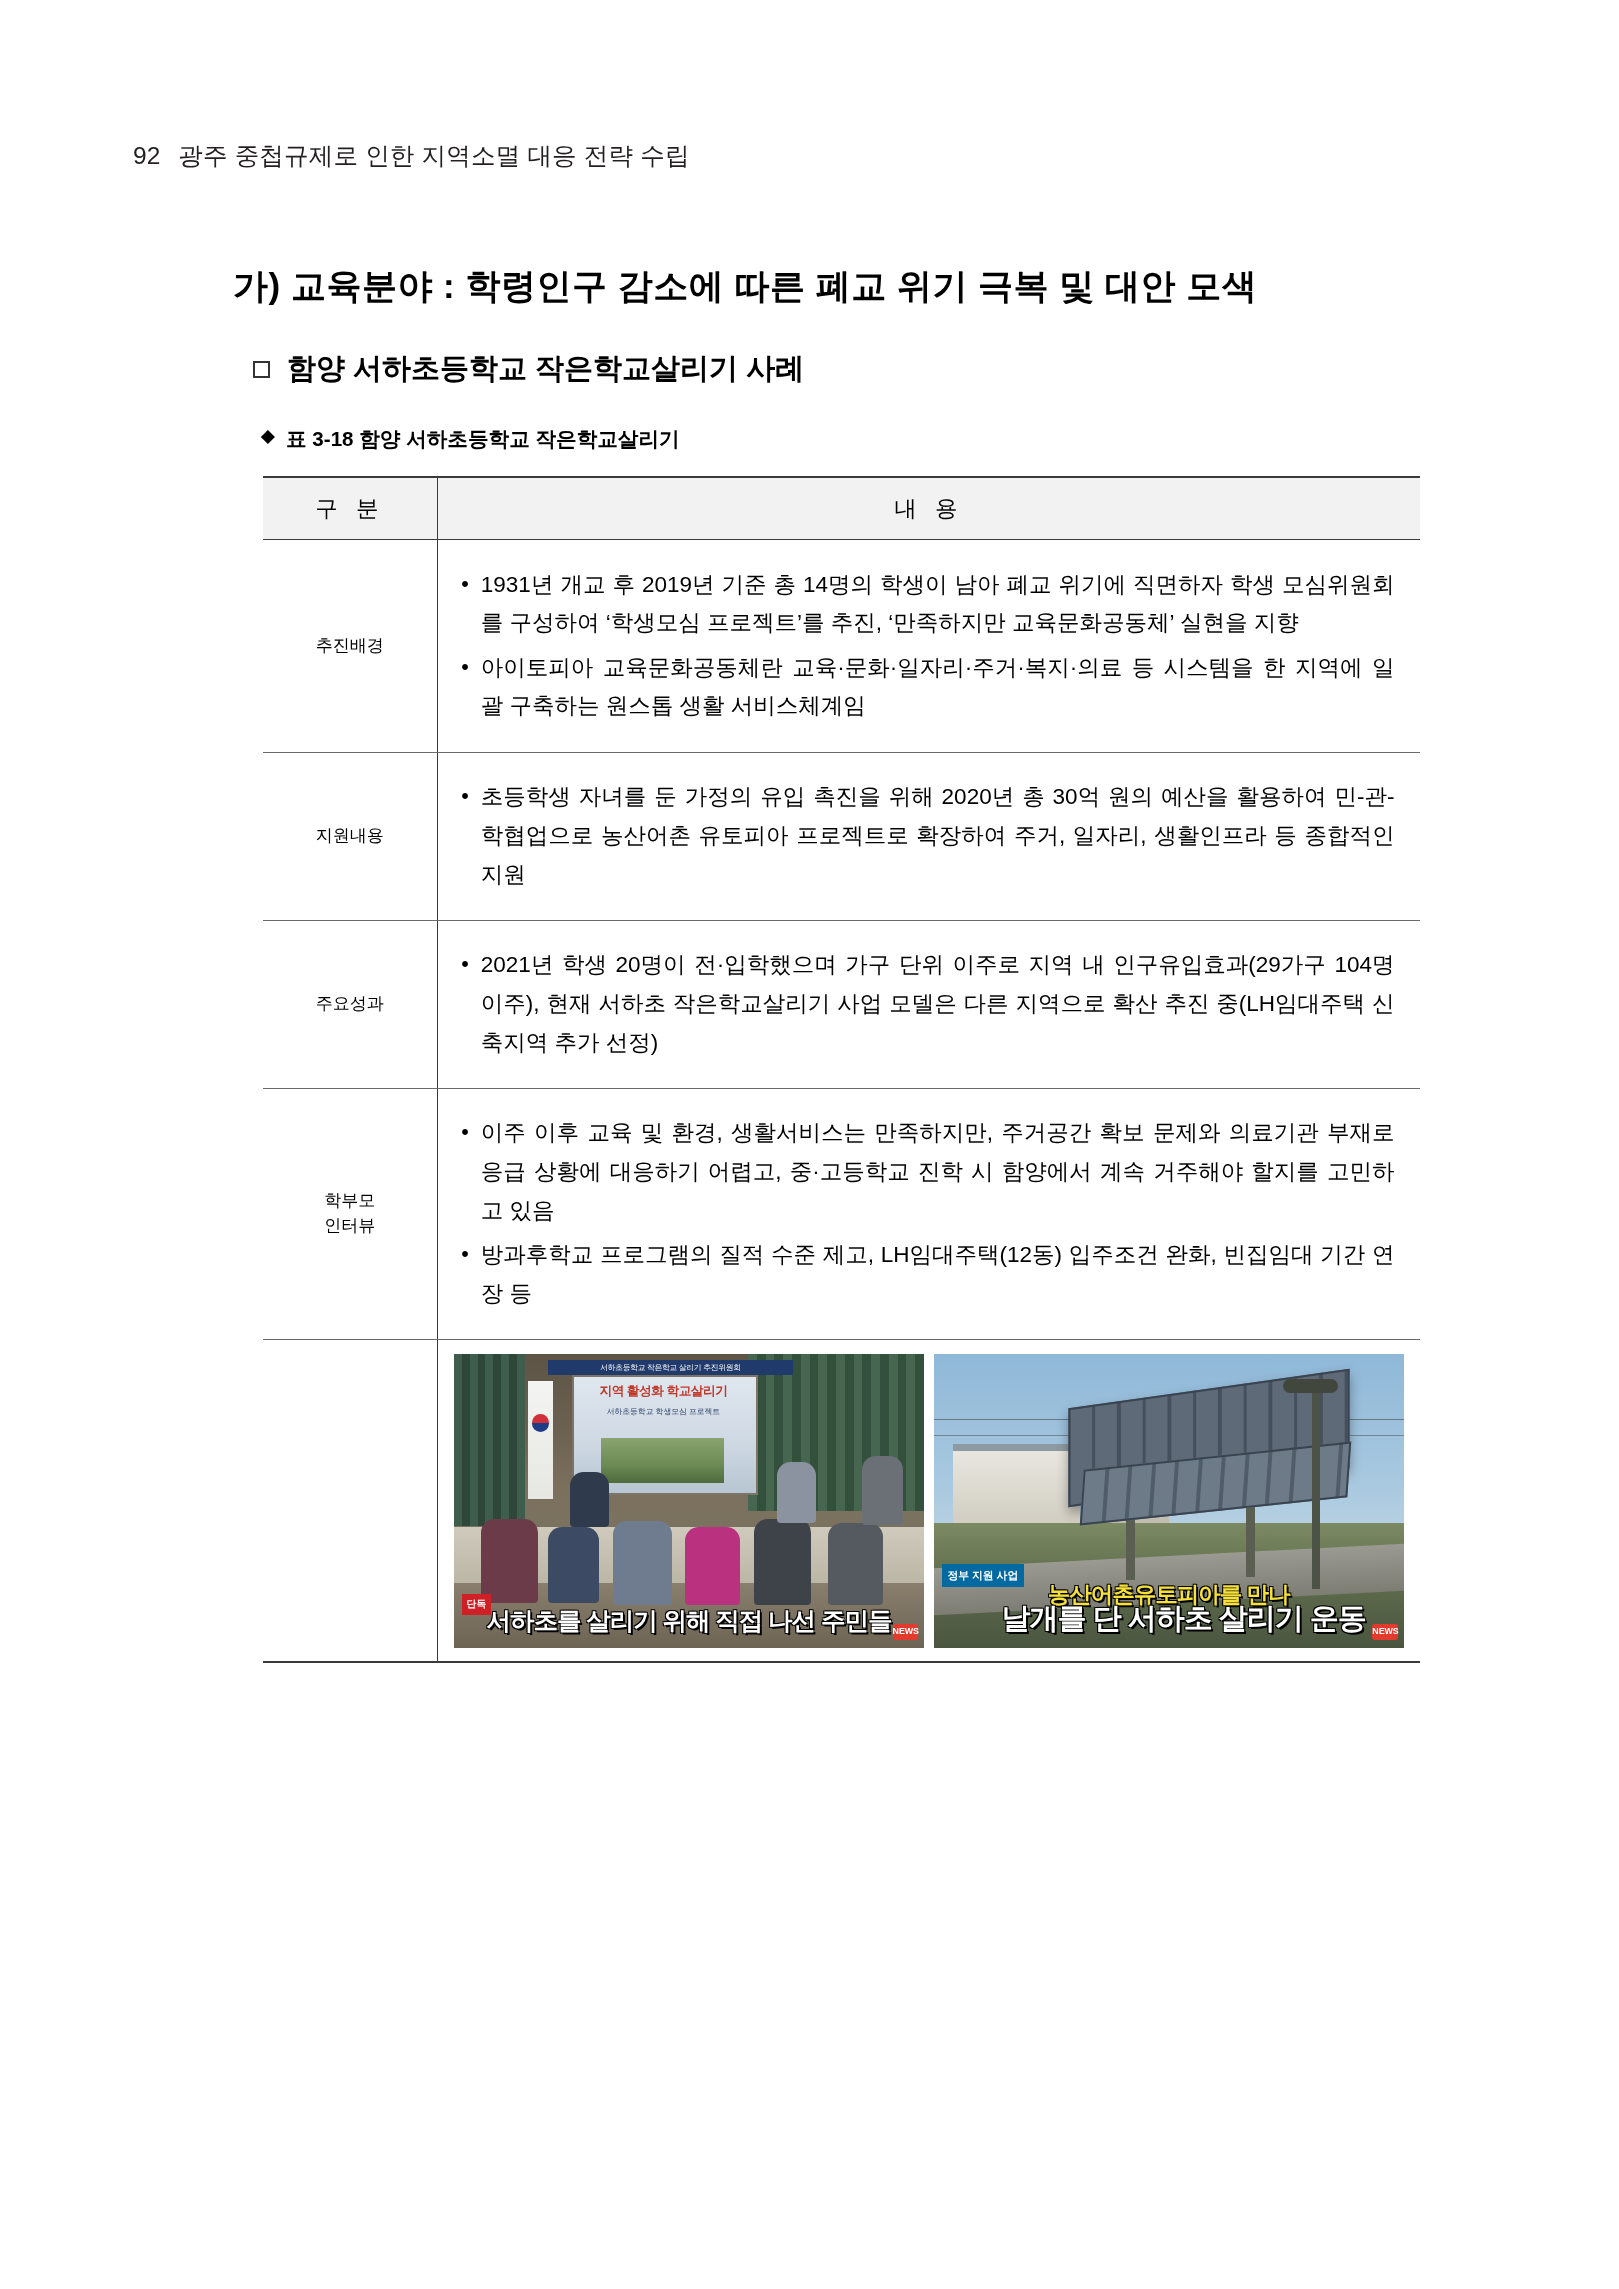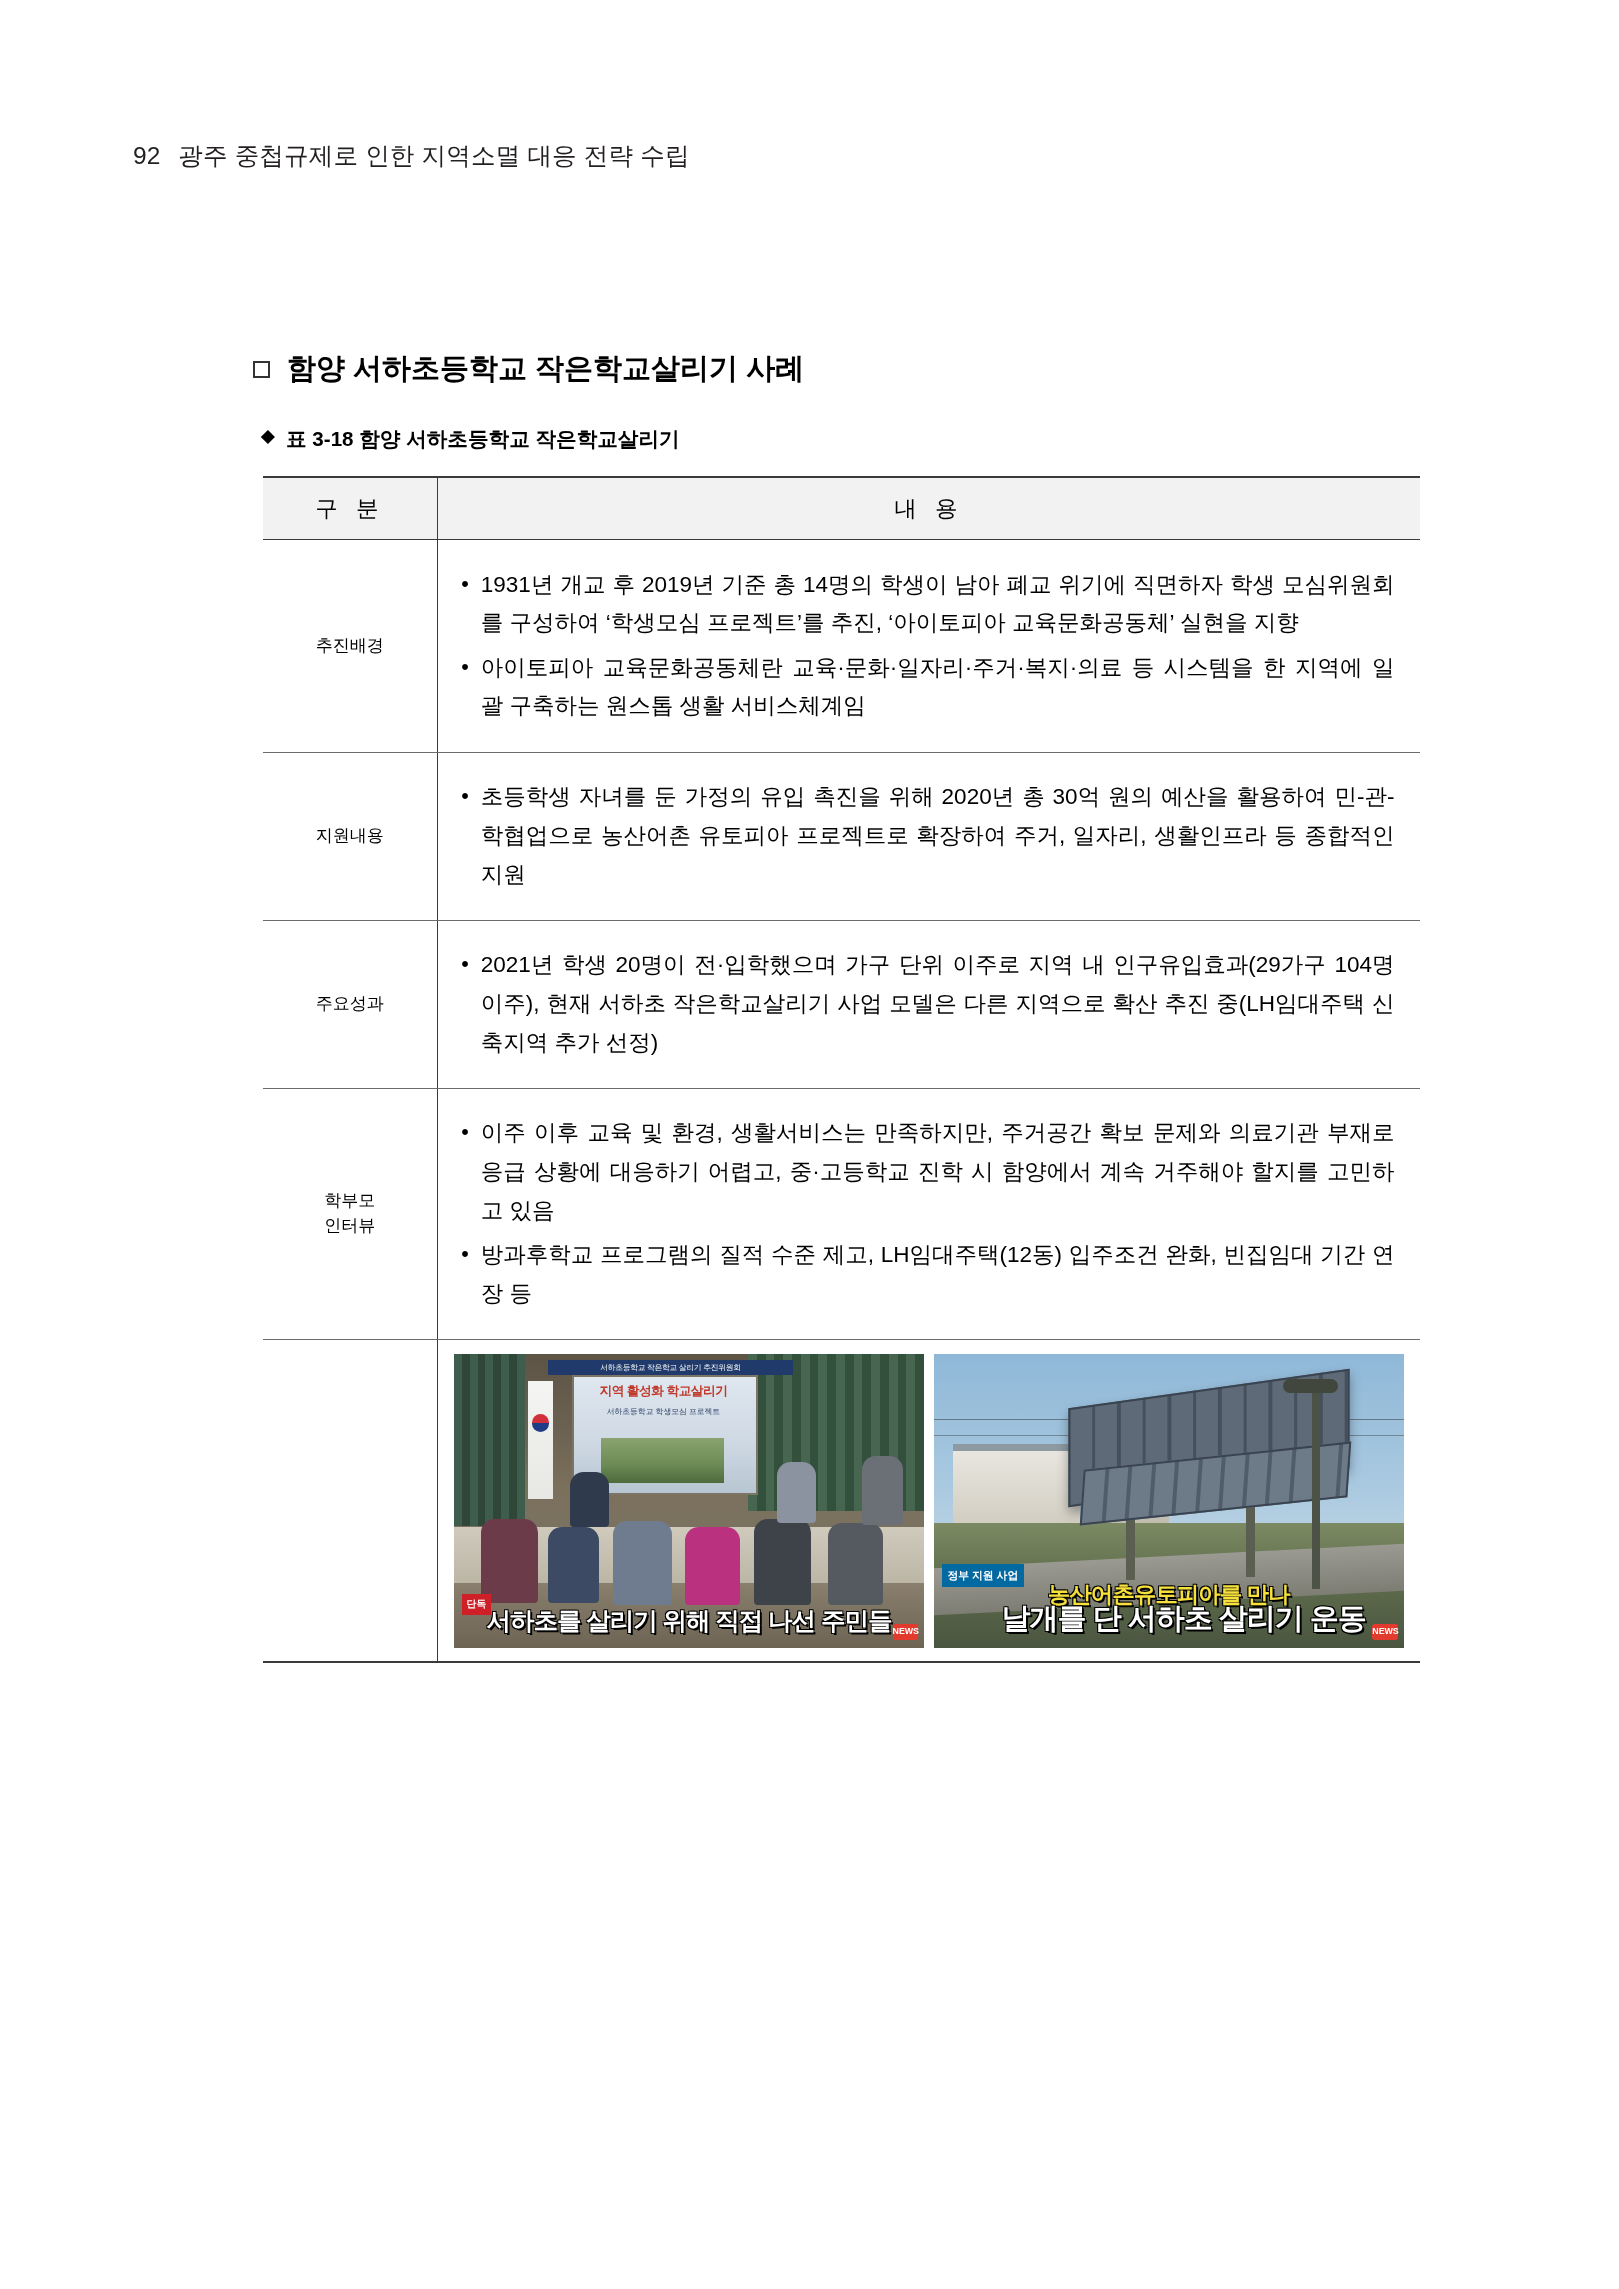--- a/index.html
+++ b/index.html
@@ -326,20 +326,21 @@
 </style>
 </head>
 <body>
 
 <div class="page">
 
   <div class="running-header">
     <span class="pg">92</span><span>광주 중첩규제로 인한 지역소멸 대응 전략 수립</span>
   </div>
 
+  <div class="heading-1">가) 교육분야 : 학령인구 감소에 따른 폐교 위기 극복 및 대안 모색</div>
 
   <div class="heading-2-marker"></div>
   <div class="heading-2-text">함양 서하초등학교 작은학교살리기 사례</div>
 
   <div class="caption-diamond"></div>
   <div class="caption-text">표 3-18 함양 서하초등학교 작은학교살리기</div>
 
   <table class="tbl">
     <colgroup>
         <col class="c1">
@@ -349,21 +350,21 @@
       <tr>
         <th class="head-left">구 분</th>
         <th>내 용</th>
       </tr>
     </thead>
     <tbody>
       <tr>
         <td class="label">추진배경</td>
         <td class="content">
           <ul class="bullets">
-            <li>1931년 개교 후 2019년 기준 총 14명의 학생이 남아 폐교 위기에 직면하자 학생 모심위원회를 구성하여 ‘학생모심 프로젝트’를 추진, ‘아이토피아 교육문화공동체’ 실현을 지향</li>
+            <li>1931년 개교 후 2019년 기준 총 14명의 학생이 남아 폐교 위기에 직면하자 학생 모심위원회를 구성하여 ‘학생모심 프로젝트’를 추진, ‘만족하지만 교육문화공동체’ 실현을 지향</li>
             <li>아이토피아 교육문화공동체란 교육·문화·일자리·주거·복지·의료 등 시스템을 한 지역에 일괄 구축하는 원스톱 생활 서비스체계임</li>
           </ul>
         </td>
       </tr>
       <tr>
         <td class="label">지원내용</td>
         <td class="content">
           <ul class="bullets">
             <li>초등학생 자녀를 둔 가정의 유입 촉진을 위해 2020년 총 30억 원의 예산을 활용하여 민-관-학협업으로 농산어촌 유토피아 프로젝트로 확장하여 주거, 일자리, 생활인프라 등 종합적인 지원</li>
           </ul>

